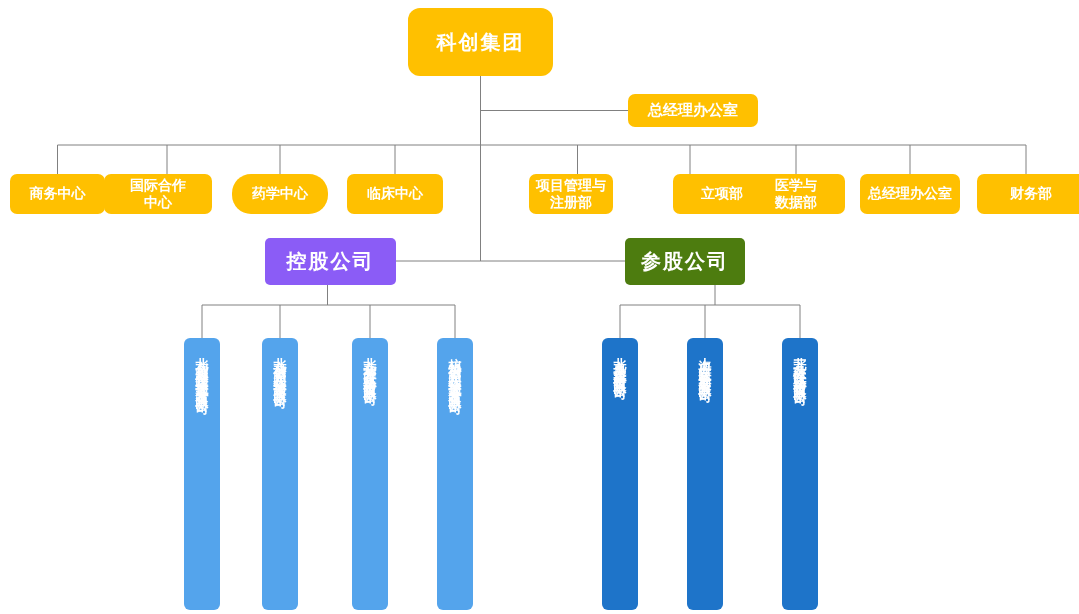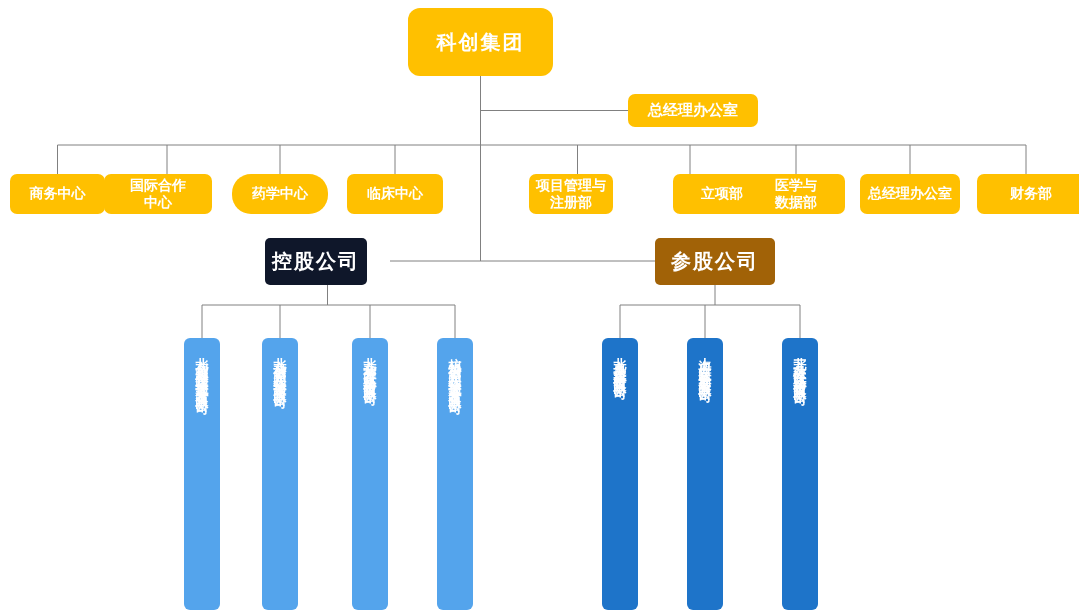--- a/index.html
+++ b/index.html
@@ -57,22 +57,22 @@
   .d4 { left: 347px; width: 96px;  }
   .d5 { left: 529px; width: 84px;  }
   .d6 { left: 673px; width: 98px;  }
   .d7 { left: 747px; width: 98px; text-align: center;  }
   .d8 { left: 860px; width: 100px; }
   .d9 { left: 977px; width: 108px;  }
   .group-header {
     top: 238px; height: 47px;
     border-radius: 5px; font-size: 20px; letter-spacing: 2px;
   }
-  .holding-header { left: 265px; width: 102px; background: #0f172a; }
-  .participating-header { left: 655px; width: 120px; background: #a16207; }
+  .holding-header { left: 265px; width: 131px; background: #8b5cf6; }
+  .participating-header { left: 625px; width: 120px; background: #4d7c0f; }
   .company {
     top: 338px; width: 36px; height: 272px;
     border-radius: 6px; font-size: 13px;
     align-items: flex-start;
     padding-top: 9px;
   }
   .company span {
     writing-mode: vertical-rl;
     text-orientation: upright;
     letter-spacing: 3px;

